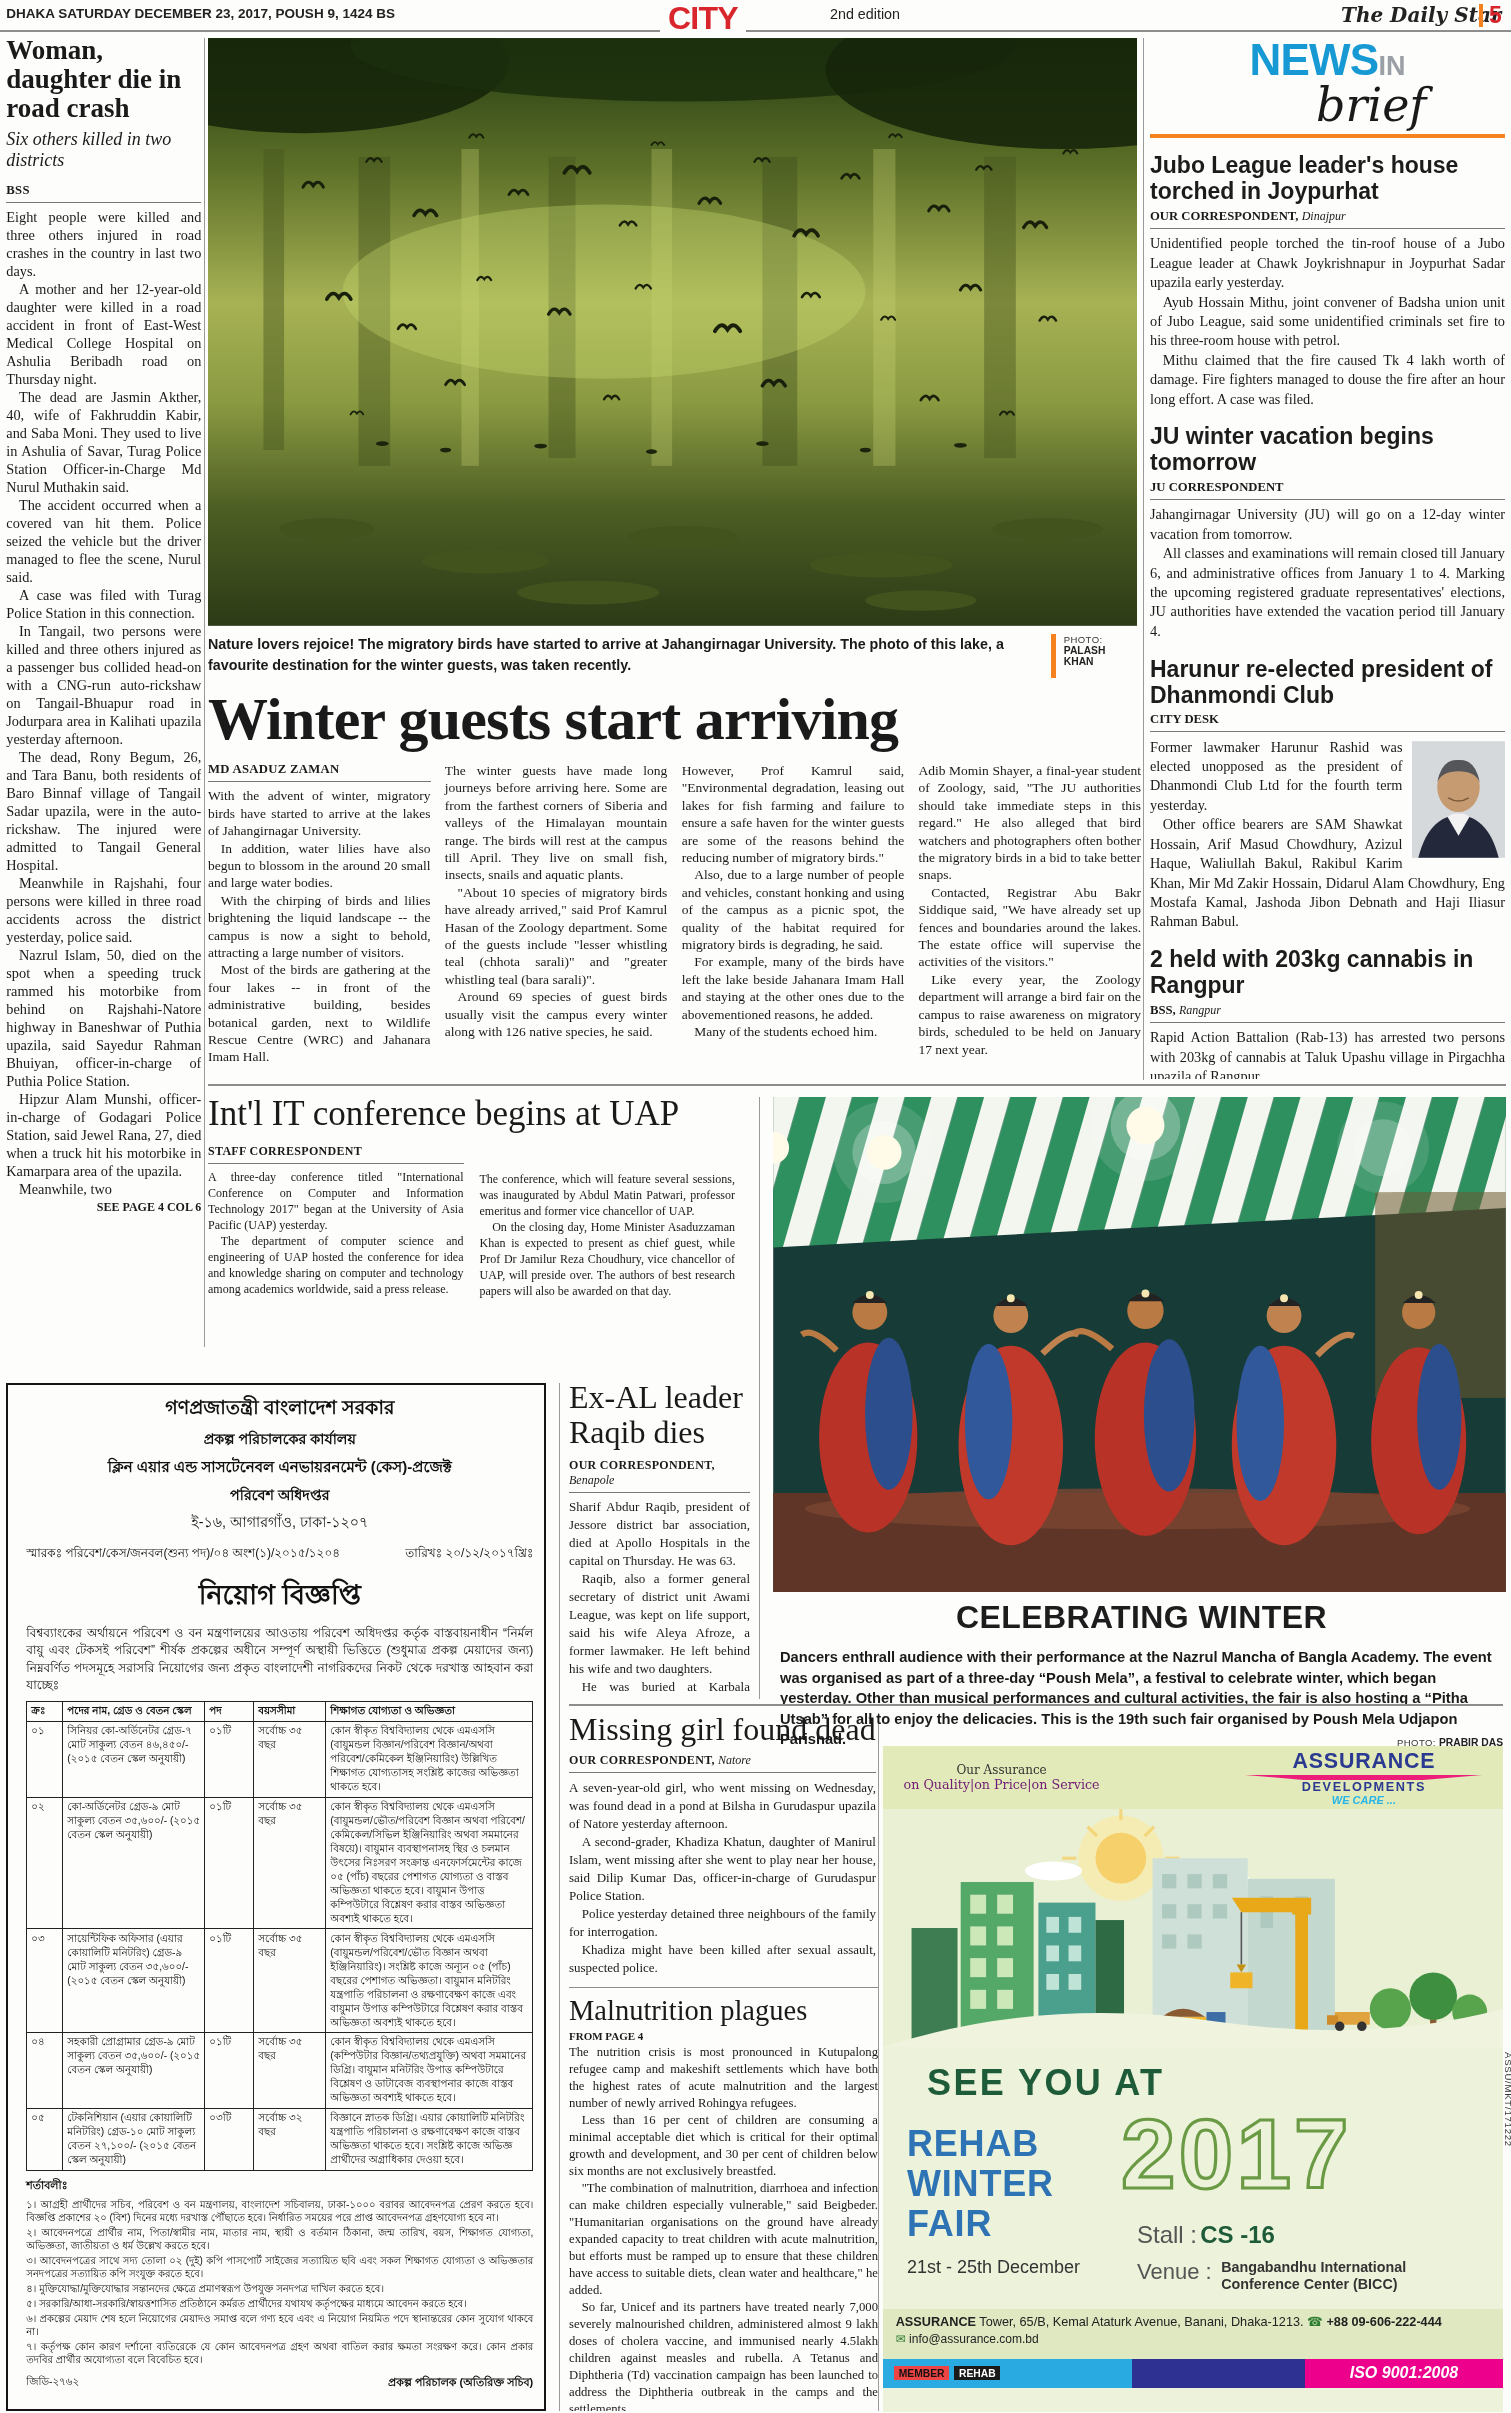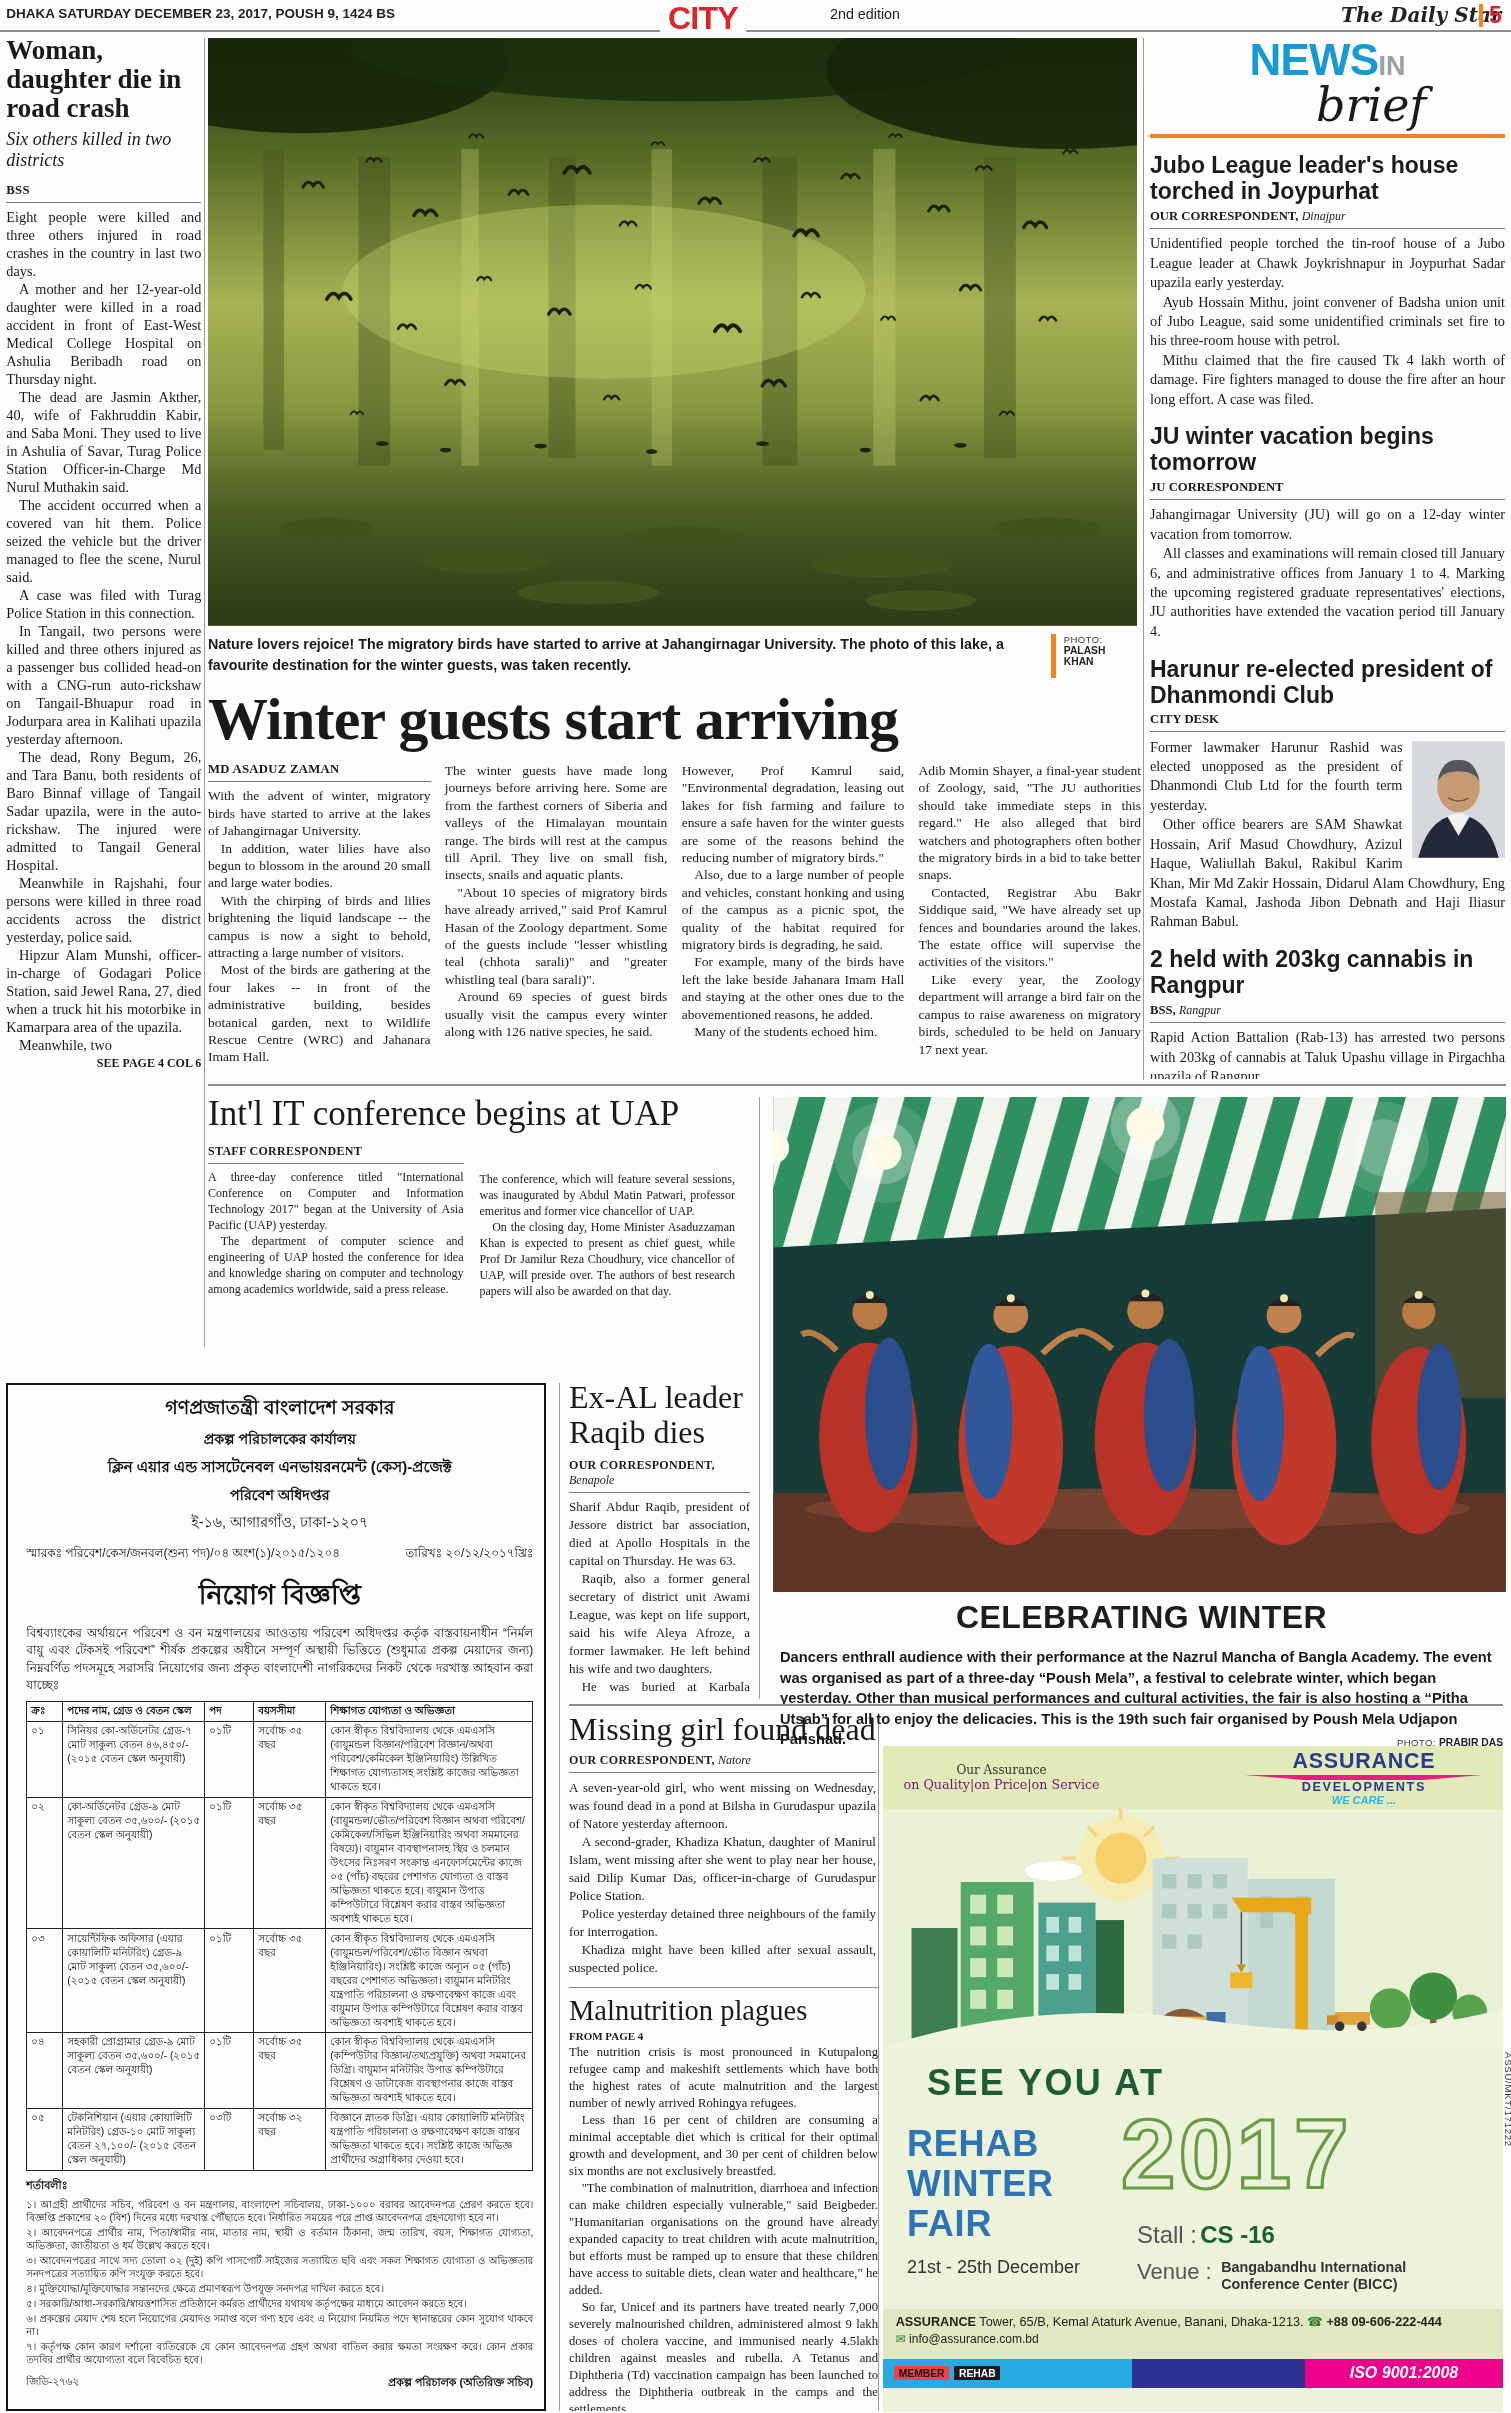--- a/index.html
+++ b/index.html
@@ -63,20 +63,21 @@
     <div class="byrule"></div>
     <div class="bt just" style="font-size:14.3px;line-height:18px;">
         <p>Eight people were killed and three others injured in road crashes in the country in last two days.</p>
         <p>A mother and her 12-year-old daughter were killed in a road accident in front of East-West Medical College Hospital on Ashulia Beribadh road on Thursday night.</p>
         <p>The dead are Jasmin Akther, 40, wife of Fakhruddin Kabir, and Saba Moni. They used to live in Ashulia of Savar, Turag Police Station Officer-in-Charge Md Nurul Muthakin said.</p>
         <p>The accident occurred when a covered van hit them. Police seized the vehicle but the driver managed to flee the scene, Nurul said.</p>
         <p>A case was filed with Turag Police Station in this connection.</p>
         <p>In Tangail, two persons were killed and three others injured as a passenger bus collided head-on with a CNG-run auto-rickshaw on Tangail-Bhuapur road in Jodurpara area in Kalihati upazila yesterday afternoon.</p>
         <p>The dead, Rony Begum, 26, and Tara Banu, both residents of Baro Binnaf village of Tangail Sadar upazila, were in the auto-rickshaw. The injured were admitted to Tangail General Hospital.</p>
         <p>Meanwhile in Rajshahi, four persons were killed in three road accidents across the district yesterday, police said.</p>
+        <p>Nazrul Islam, 50, died on the spot when a speeding truck rammed his motorbike from behind on Rajshahi-Natore highway in Baneshwar of Puthia upazila, said Sayedur Rahman Bhuiyan, officer-in-charge of Puthia Police Station.</p>
         <p>Hipzur Alam Munshi, officer-in-charge of Godagari Police Station, said Jewel Rana, 27, died when a truck hit his motorbike in Kamarpara area of the upazila.</p>
         <p>Meanwhile, two</p>
       </div>
     <div class="serif" style="font-size:12px;font-weight:bold;text-align:right;margin-top:1.6px;">SEE PAGE 4 COL 6</div>
   </div>
 
   <div class="abs" style="left:208px;top:38px;width:929px;height:588px;">
     <svg width="929" height="588" viewBox="0 0 1173 742">
       <defs>
         <linearGradient id="lake" x1="0" y1="0" x2="0" y2="1">

